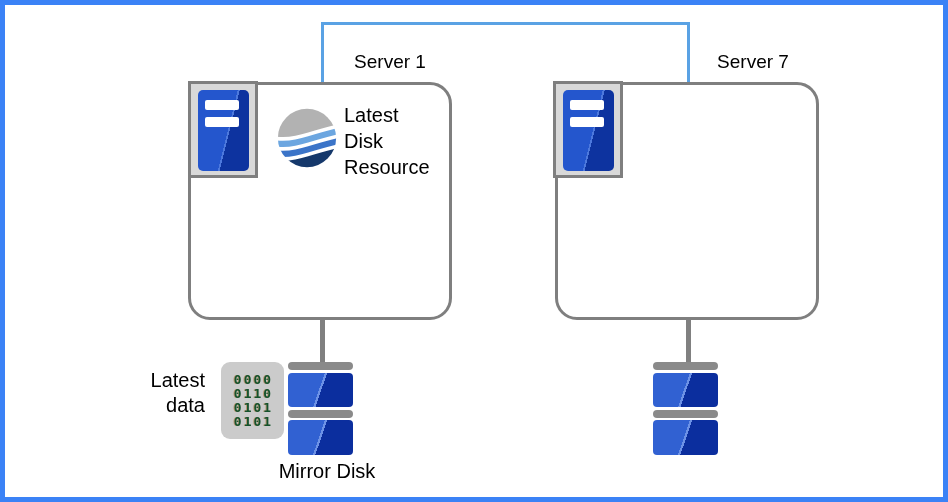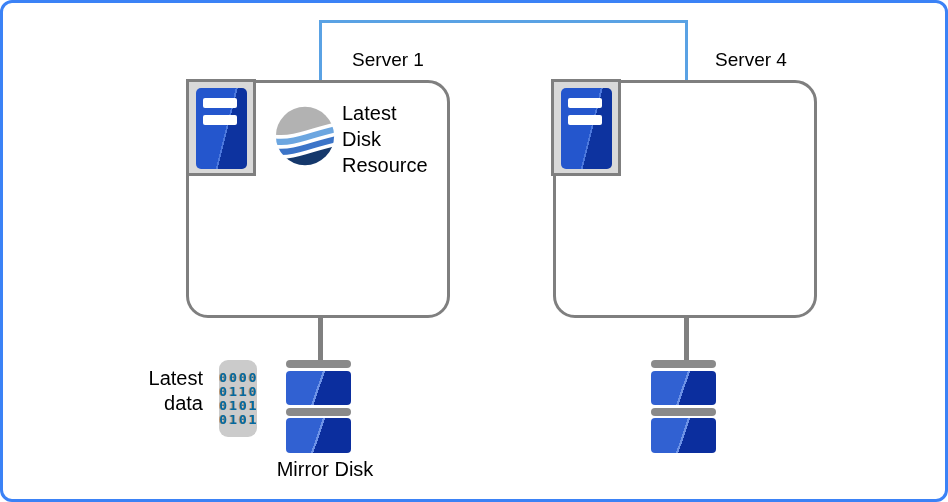--- a/index.html
+++ b/index.html
@@ -1,22 +1,22 @@
 <!DOCTYPE html>
 <html><head>
 <meta charset="utf-8">
 <style>
   html, body { margin: 0; padding: 0; background: #ffffff; }
   .canvas {
     position: relative;
     width: 948px;
     height: 502px;
     box-sizing: border-box;
-    border: 3px solid #3b82f6;
-    border-radius: 12px;
+    border: 5px solid #3b82f6;
+    border-radius: 0;
     background: #ffffff;
     font-family: "Liberation Sans", sans-serif;
     color: #000000;
     overflow: hidden;
   }
   .abs { position: absolute; }
 
   
   .link-bracket {
     left: 316px; top: 17px; width: 369px; height: 61px;
@@ -99,31 +99,31 @@
   .disk .cell {
     position: absolute; left: 0; right: 0;
     border-radius: 4px;
     background: linear-gradient(109deg, #3161d2 0 48%, #6d92e6 48% 51%, #0b2e9e 51% 100%);
   }
   .disk .cell.one { top: 11px; height: 34px; }
   .disk .cell.two { top: 58px; height: 35px; }
 
   
   .binary-block {
-    left: 216px; top: 357px; width: 38px; height: 77px;
+    left: 216px; top: 357px; width: 63px; height: 77px;
     background: #cbcbcb;
     border-radius: 9px;
     display: flex; flex-direction: column;
     align-items: center; justify-content: center;
     font-family: "DejaVu Sans Mono", monospace;
     font-weight: bold;
     font-size: 13px;
     line-height: 14px;
     letter-spacing: 2px;
-    color: #0369a1;
+    color: #14532d;
     text-shadow: -1px 0 0 rgba(170, 105, 40, 0.55);
   }
   .binary-block span { padding-left: 2px; }
 
   .latest-data-label {
     left: 118px; top: 363px; width: 82px;
     text-align: right;
     font-size: 20px;
     line-height: 25px;
     white-space: pre-line;
@@ -140,21 +140,21 @@
 <body>
 
 <div class="canvas">
 
   <div class="abs link-bracket"></div>
 
   <div class="abs server-box s1"></div>
   <div class="abs server-box s2"></div>
 
   <div class="abs server-label s1">Server 1</div>
-  <div class="abs server-label s2">Server 4</div>
+  <div class="abs server-label s2">Server 7</div>
 
   <div class="abs tower-frame s1">
     <div class="tower">
       <div class="slot one"></div>
       <div class="slot two"></div>
     </div>
   </div>
   <div class="abs tower-frame s2">
     <div class="tower">
       <div class="slot one"></div>

